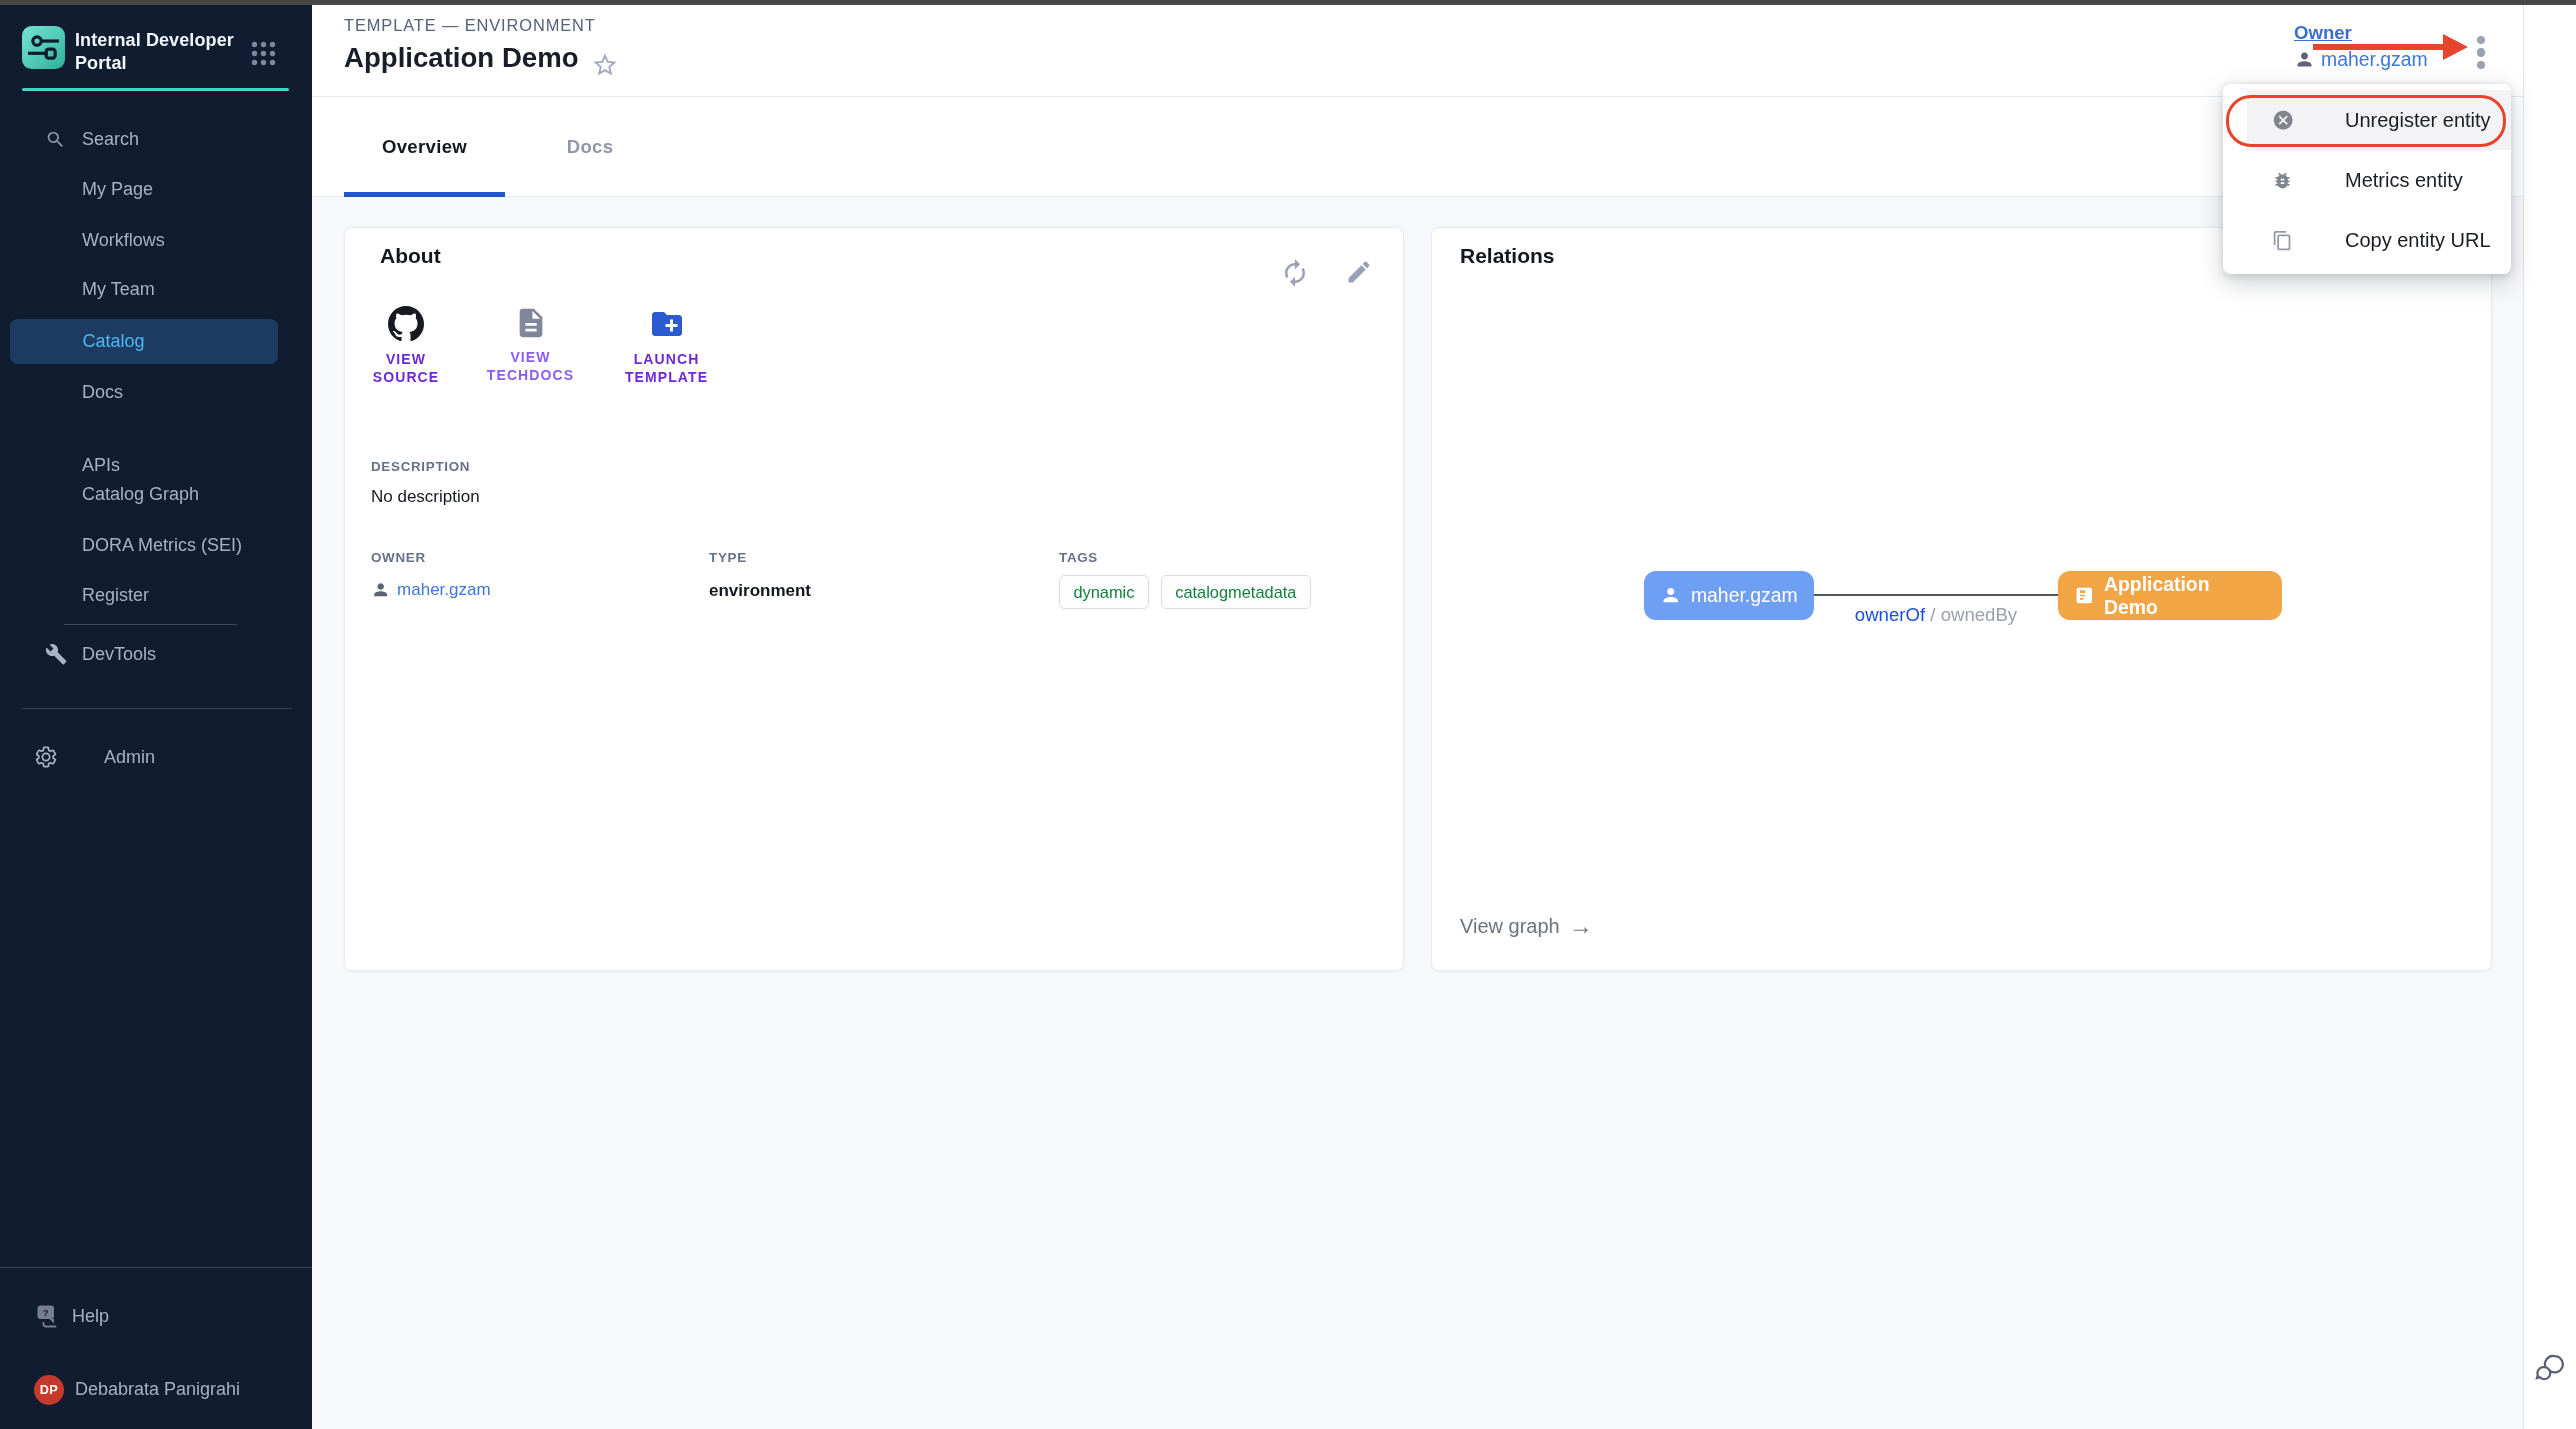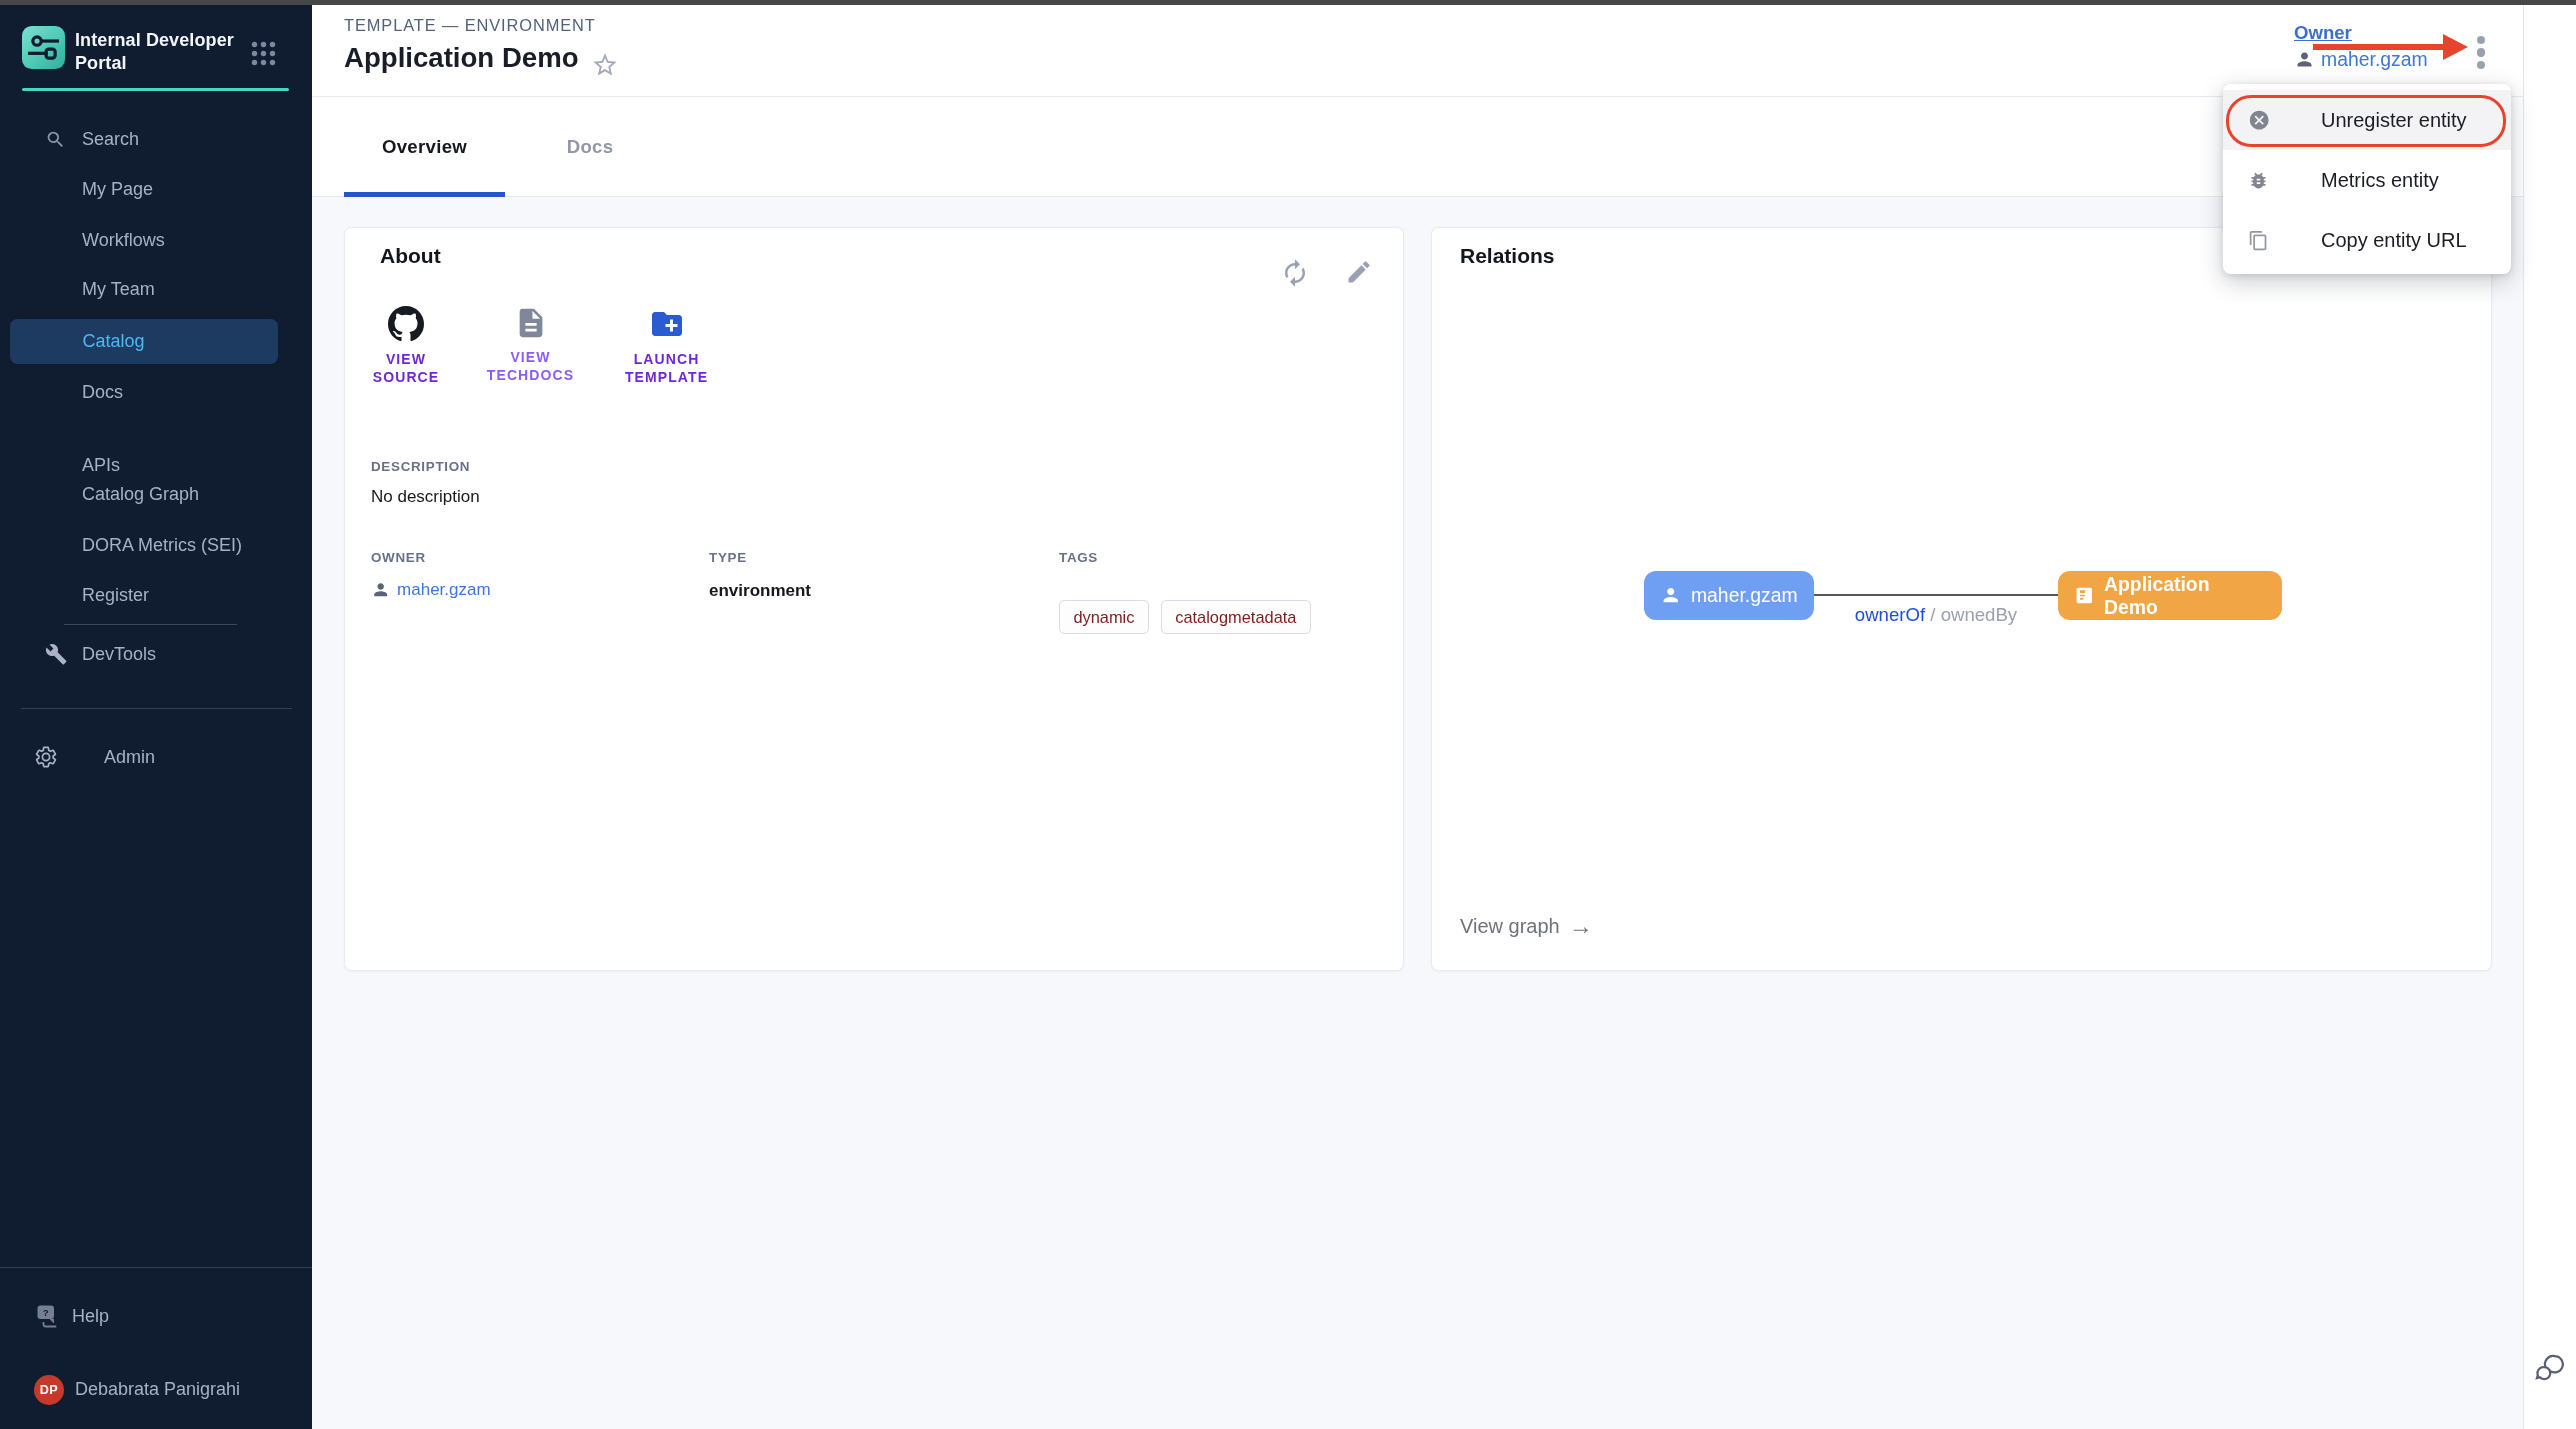--- a/index.html
+++ b/index.html
@@ -81,41 +81,41 @@
                     text-align:center; line-height:18.6px; width:89px; }
   .cap-blue { color:#6d28d9; } .cap-gray { color:#8b5cf6; }
 
   .field-label { position:absolute; font-size:13.4px; font-weight:bold; color:#68718a;
                  letter-spacing:0.7px; }
   .field-value { position:absolute; font-size:17px; color:#16181f; }
   .owner-val { display:flex; align-items:center; gap:6.7px; cursor:pointer; }
   .owner-val span { font-size:17px; color:#3d77da; }
   .chips { position:absolute; left:714px; top:347px; display:flex; gap:12px; }
   .chip { height:34px; padding:0 13.4px; display:flex; align-items:center; border:0.7px solid #d9dce6;
-          border-radius:5.2px; background:#fdfdfe; font-size:16.4px; color:#7f1d1d;margin-top:25px; }
+          border-radius:5.2px; background:#fdfdfe; font-size:16.4px; color:#15803d; }
 
   
   .node { position:absolute; top:343px; height:49px; border-radius:12px; display:flex;
           align-items:center; padding:0 16.4px; gap:9px; cursor:pointer; }
   #node-user { left:212px; width:170px; background:#6f9ff2; }
   #node-entity { left:626px; width:224px; background:#f1a544; }
   .node span { color:#fff; font-size:19.4px; }
   #node-entity span { font-weight:bold; }
   .edge-line { position:absolute; left:380px; top:366px; width:247px; height:2.2px; background:#53565c; }
   .edge-label { position:absolute; left:392px; top:376px; width:224px; text-align:center;
                 font-size:18.6px; white-space:nowrap; }
   .edge-label .fwd { color:#1d4ed8; }
   .edge-label .rev { color:#9aa1ae; }
   .view-graph { position:absolute; left:28px; top:684px; display:flex; align-items:center; gap:9px;
                 font-size:20px; font-weight:500; color:#6d727b; cursor:pointer; }
 
   
   #menu { left:2223px; top:84px; width:288px; height:190px; background:#fff; border-radius:7.5px;
           box-shadow:0 7.5px 25px rgba(25,30,45,0.22), 0 1.5px 6px rgba(25,30,45,0.12); z-index:50;
-          padding-top:6px; }
+          padding-top:6px;padding-left:24px; }
   .menu-item { width:100%; height:60px; display:flex; align-items:center; padding-left:24.6px;
                cursor:pointer; }
   .menu-item.hl { background:#f3f3f6; }
   .menu-item .mi-ic { width:22.4px; display:flex; justify-content:center; }
   .menu-item span { margin-left:51px; font-size:20px; color:#1b1d24; }
 
   
   #right-rail { left:2523px; top:4.5px; width:53px; height:1425px; background:#fff;
                 border-left:0.7px solid #e3e6ed; }
   .chat-fab { left:2534px; top:1351px; cursor:pointer; }

